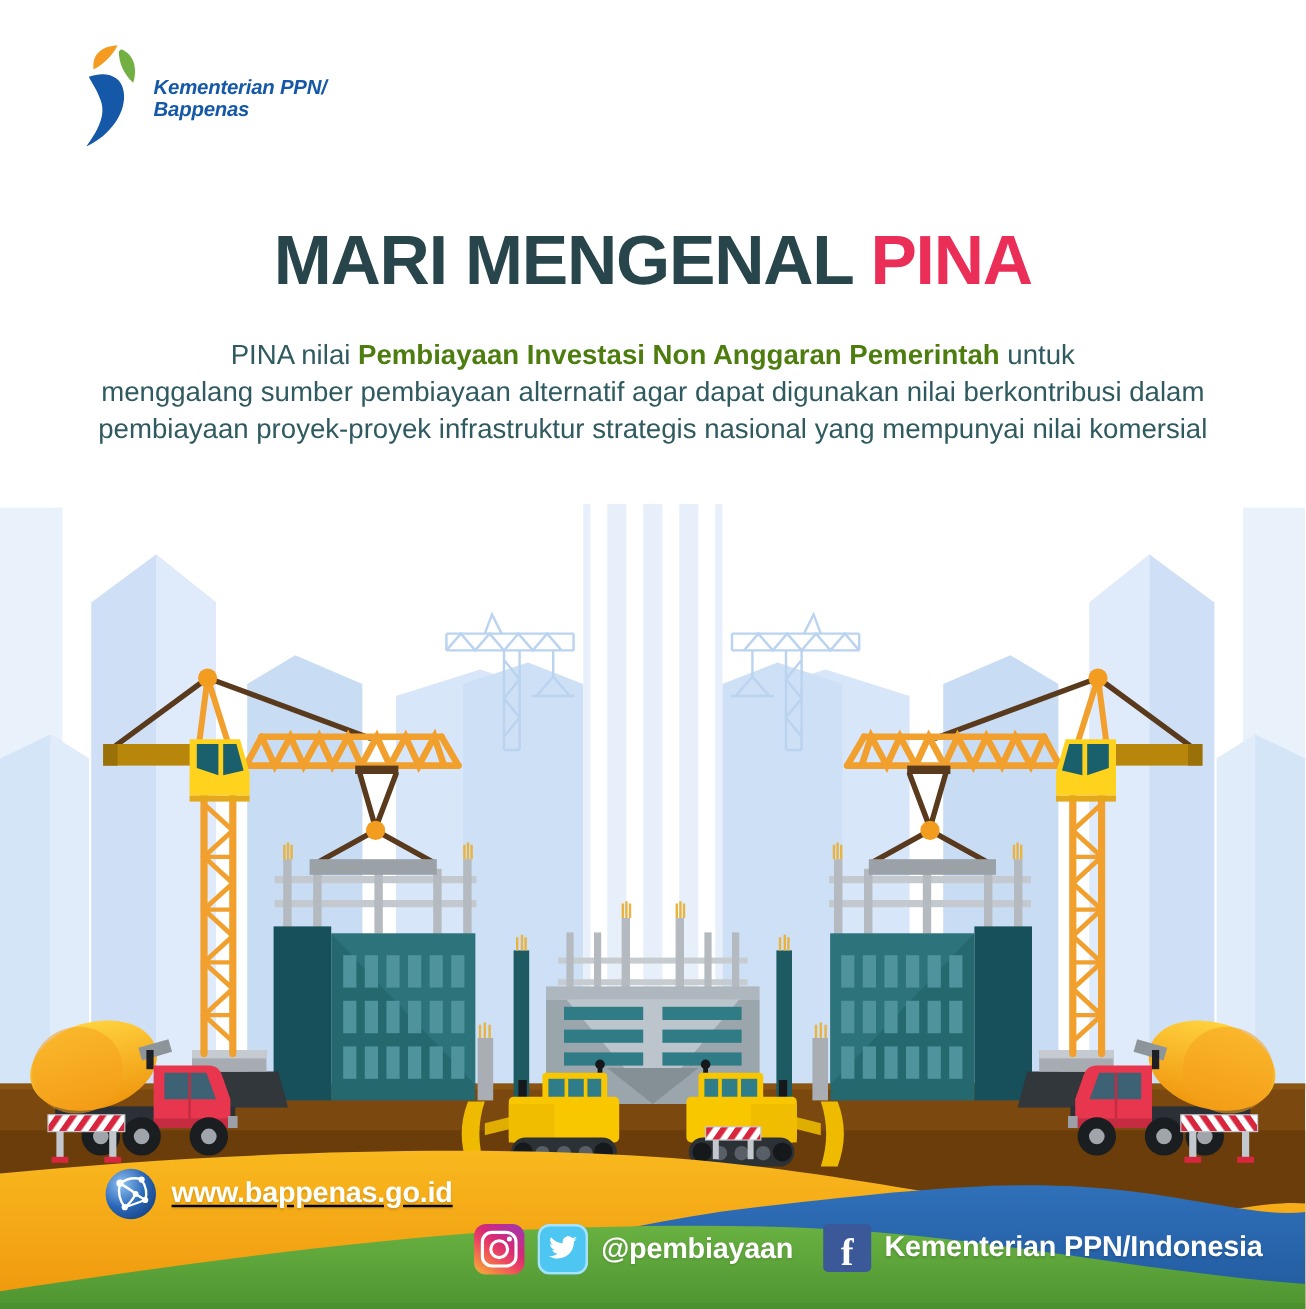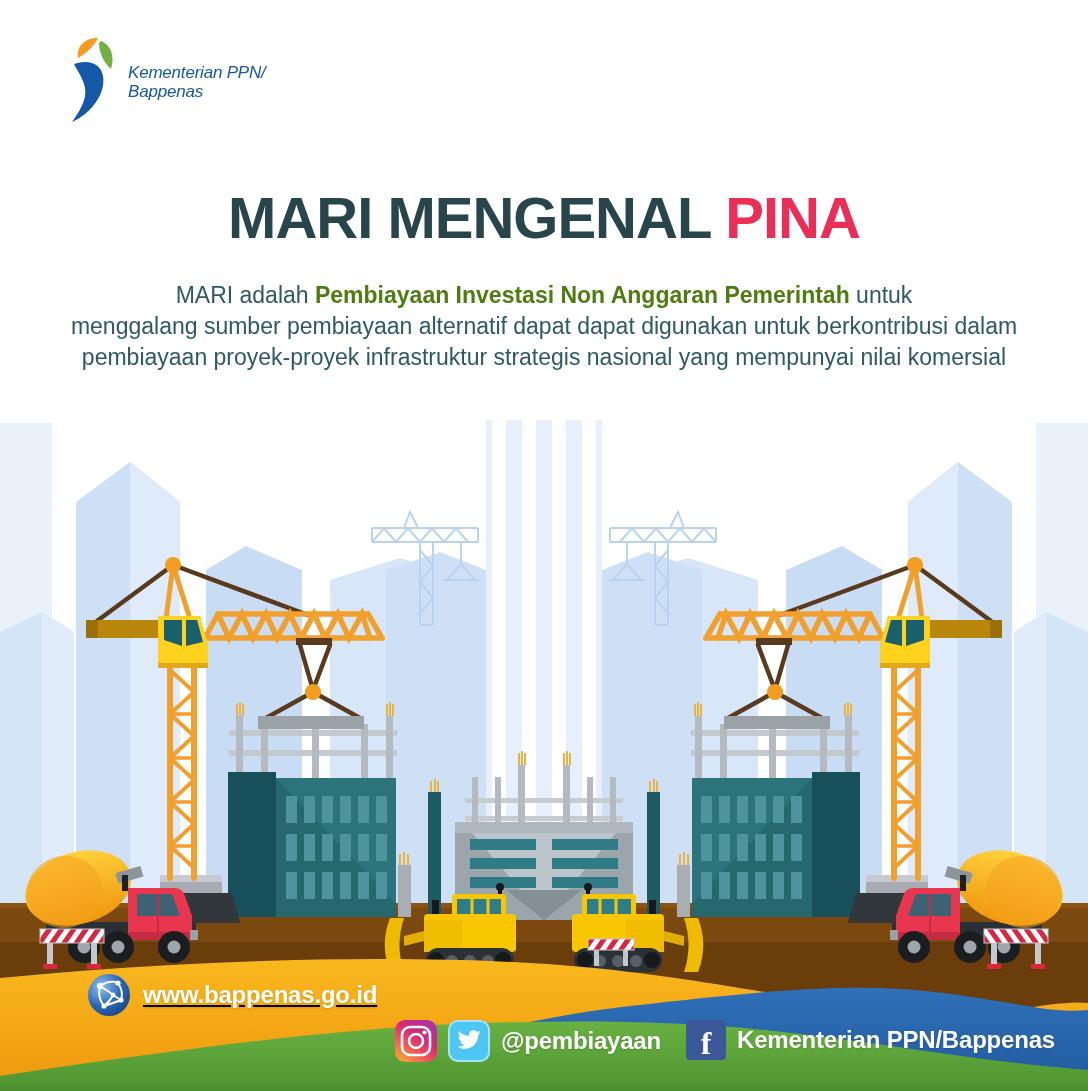--- a/index.html
+++ b/index.html
@@ -2,21 +2,21 @@
 <html><head>
 <meta charset="utf-8">
 <style>
   html,body{margin:0;padding:0;}
   .canvas{position:relative;width:1088px;height:1091px;background:#ffffff;overflow:hidden;
           font-family:"Liberation Sans",sans-serif;}
 
   
   .logo{position:absolute;left:64px;top:36px;display:flex;align-items:center;}
   .logo-mark{width:56px;height:92px;}
-  .logo-text{margin-left:8px;color:#1558a7;font-style:italic;font-weight:normal;
+  .logo-text{margin-left:8px;color:#1558a7;font-style:italic;font-weight:bold;
              font-size:17px;line-height:1.12;letter-spacing:-0.2px;}
 
   
   .title{position:absolute;top:184px;left:0;width:1088px;text-align:center;
          font-size:58px;font-weight:bold;letter-spacing:-1px;color:#27454a;white-space:nowrap;}
   .title .red{color:#ea2e57;margin-left:14px;}
 
   
   .intro{position:absolute;top:280px;left:50%;transform:translateX(-50%);width:980px;
          text-align:center;font-size:23px;line-height:31px;color:#2f5a60;}
@@ -52,22 +52,22 @@
     </svg>
     <div class="logo-text">
       <div>Kementerian PPN/</div>
       <div>Bappenas</div>
     </div>
   </div>
 
   <div class="title"><span>MARI MENGENAL</span><span class="red">PINA</span></div>
 
   <div class="intro">
-    <div><span>MARI adalah </span><span class="red">Pembiayaan Investasi Non Anggaran Pemerintah</span><span> untuk</span></div>
-    <div>menggalang sumber pembiayaan alternatif dapat dapat digunakan untuk berkontribusi dalam</div>
+    <div><span>PINA nilai </span><span class="red">Pembiayaan Investasi Non Anggaran Pemerintah</span><span> untuk</span></div>
+    <div>menggalang sumber pembiayaan alternatif agar dapat digunakan nilai berkontribusi dalam</div>
     <div>pembiayaan proyek-proyek infrastruktur strategis nasional yang mempunyai nilai komersial</div>
   </div>
 
   <svg class="scene" viewBox="0 0 1088 671">
     <defs>
       <pattern id="rstripe" width="10" height="14" patternTransform="rotate(35)" patternUnits="userSpaceOnUse">
         <rect width="10" height="14" fill="#ffffff"></rect>
           <rect width="5" height="14" fill="#d7263d"></rect>
       </pattern>
       <linearGradient id="gYellow" x1="0" y1="0" x2="0" y2="1">
@@ -366,16 +366,16 @@
         <path fill="#ffffff" d="M21.5 5.2c-.7.3-1.4.5-2.2.6.8-.5 1.4-1.2 1.7-2.1-.8.4-1.6.8-2.5.9-.7-.8-1.7-1.3-2.8-1.3-2.1 0-3.8 1.7-3.8 3.8 0 .3 0 .6.1.9-3.2-.2-6-1.7-7.9-4-.3.6-.5 1.2-.5 1.9 0 1.3.7 2.5 1.7 3.2-.6 0-1.2-.2-1.7-.5v.1c0 1.8 1.3 3.4 3 3.7-.3.1-.7.1-1 .1-.2 0-.5 0-.7-.1.5 1.5 1.9 2.6 3.5 2.6-1.3 1-2.9 1.6-4.7 1.6-.3 0-.6 0-.9-.1 1.7 1.1 3.7 1.7 5.8 1.7 7 0 10.8-5.8 10.8-10.8v-.5c.8-.5 1.4-1.2 1.9-2z"></path>
       </svg>
     </div>
     <span class="footer-label">@pembiayaan</span>
   </div>
 
   <div class="footer-item fi-fb">
     <div class="fb icon-box">
       <span class="fb-f">f</span>
     </div>
-    <span class="footer-label">Kementerian PPN/Bappenas</span>
+    <span class="footer-label">Kementerian PPN/Indonesia</span>
   </div>
 
 </div>
 
 </body></html>

